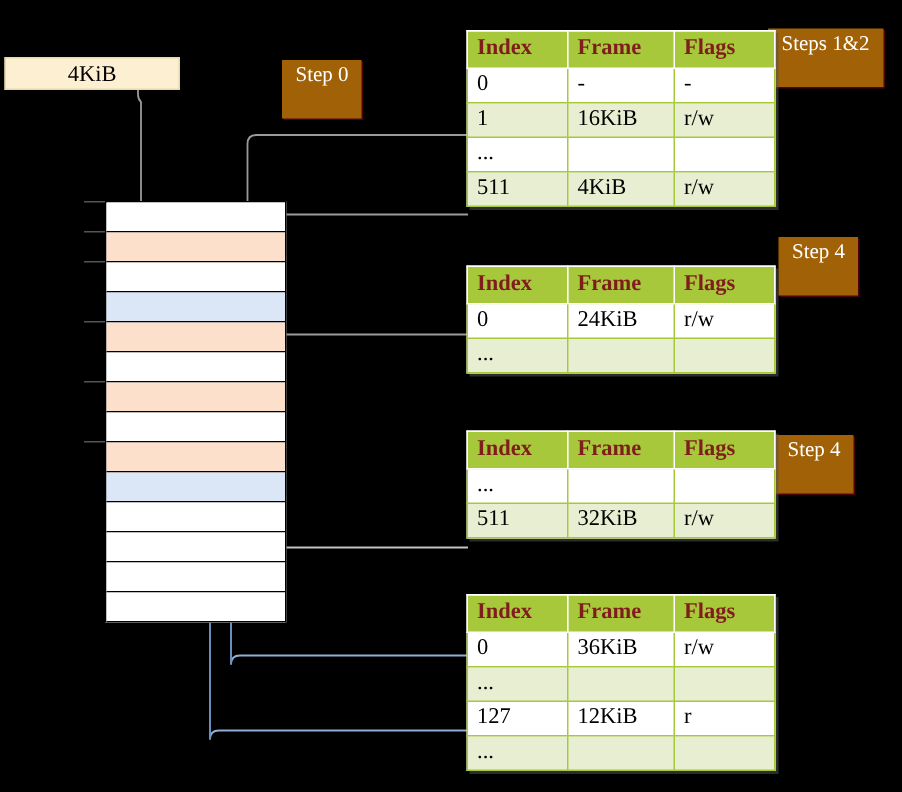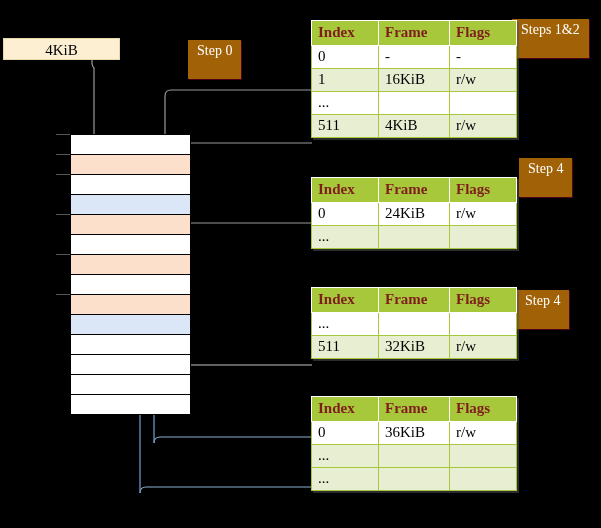--- a/index.html
+++ b/index.html
@@ -287,20 +287,25 @@
         <tr class="odd">
           <td class="col-index">0</td>
           <td class="col-frame">36KiB</td>
           <td class="col-flags">r/w</td>
         </tr>
         <tr class="even">
           <td class="col-index">...</td>
           <td class="col-frame"></td>
           <td class="col-flags"></td>
         </tr>
+        <tr class="odd">
+          <td class="col-index">127</td>
+          <td class="col-frame">12KiB</td>
+          <td class="col-flags">r</td>
+        </tr>
         <tr class="even">
           <td class="col-index">...</td>
           <td class="col-frame"></td>
           <td class="col-flags"></td>
         </tr>
       </tbody>
     </table>
 
 <div class="tick" style="top: 134px;"></div>
     <div class="tick" style="top: 154px;"></div>

